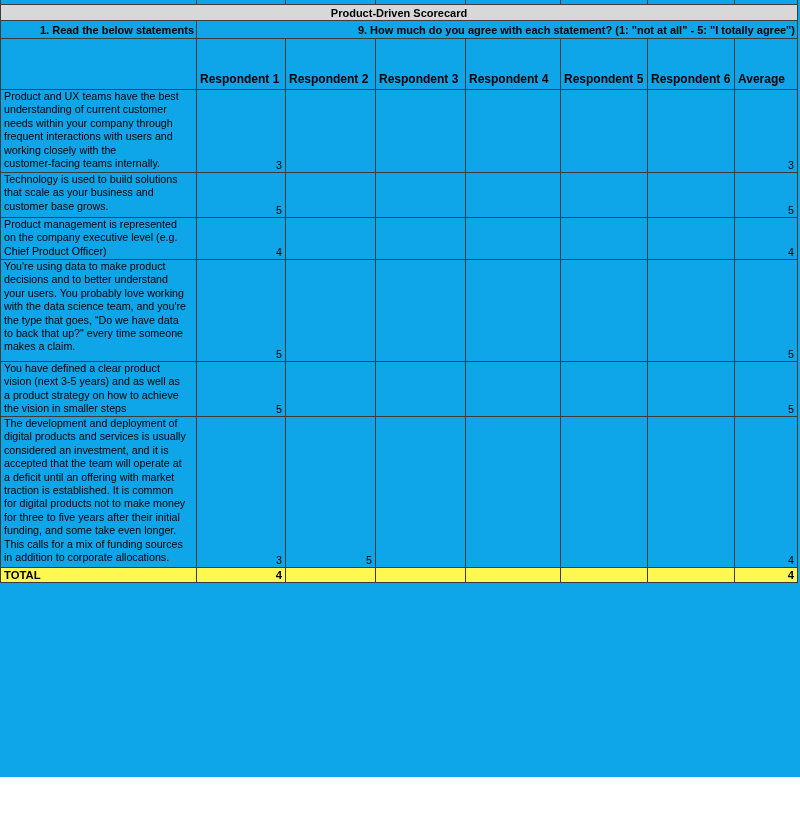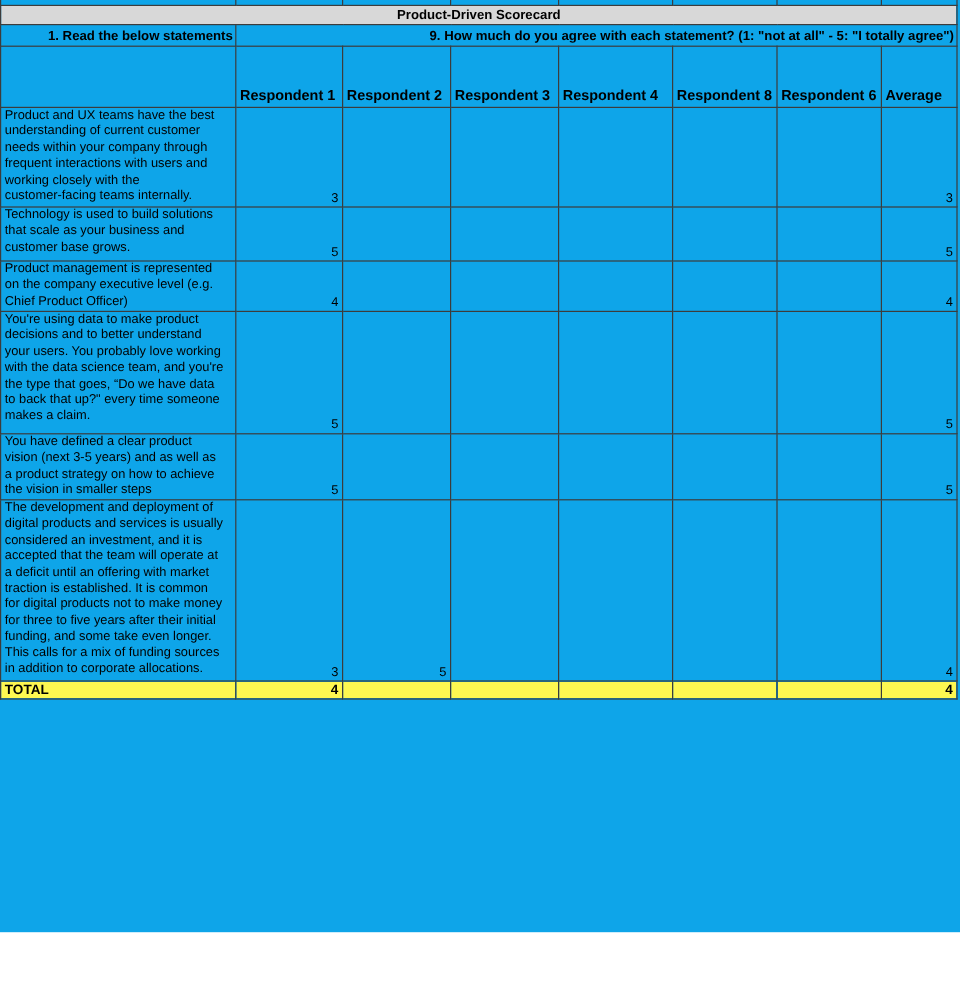--- a/index.html
+++ b/index.html
@@ -76,21 +76,21 @@
     <td>1. Read the below statements</td>
     <td colspan="7">9.  How much do you agree with each statement? (1: "not at all" - 5: "I totally agree")</td>
   </tr>
 
   <tr class="colheads">
     <td></td>
     <td>Respondent 1</td>
     <td>Respondent 2</td>
     <td>Respondent 3</td>
     <td>Respondent 4</td>
-    <td>Respondent 8</td>
+    <td>Respondent 5</td>
     <td>Respondent 6</td>
     <td>Average</td>
   </tr>
 
   <tr style="height:83px">
     <td class="stmt">Product and UX teams have the best
 understanding of current customer
 needs within your company through
 frequent interactions with users and
 working closely with the

